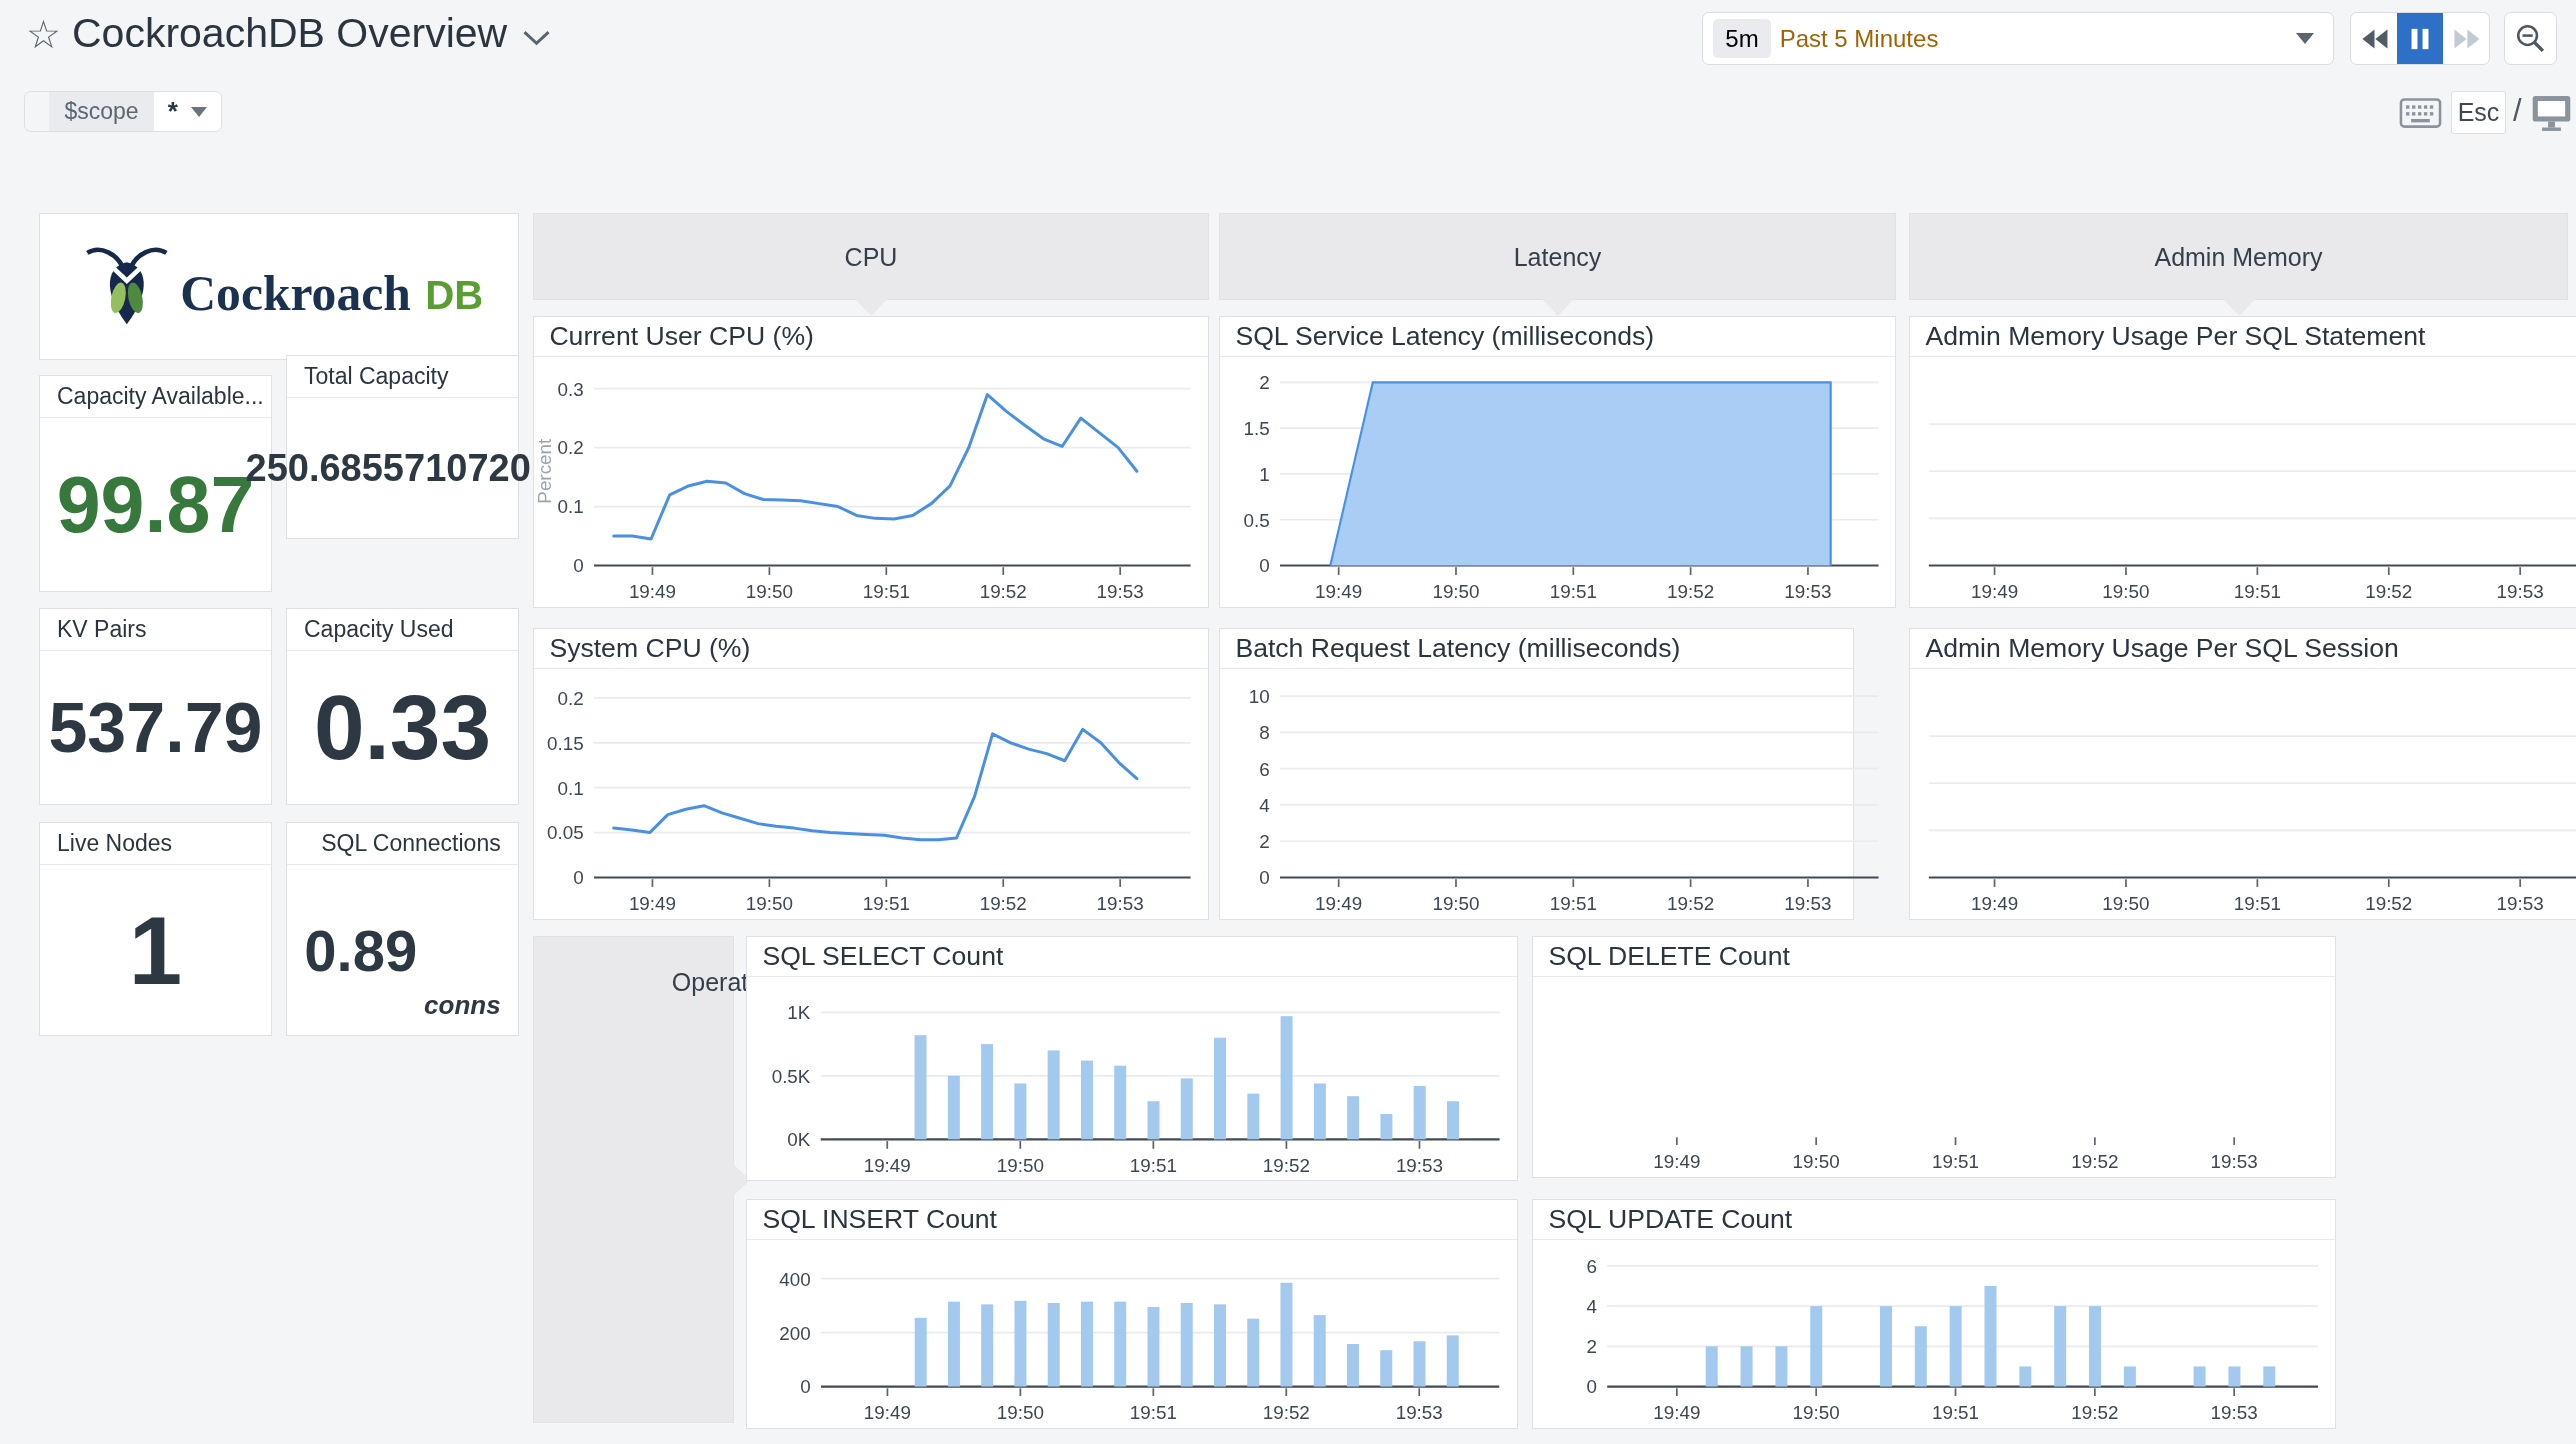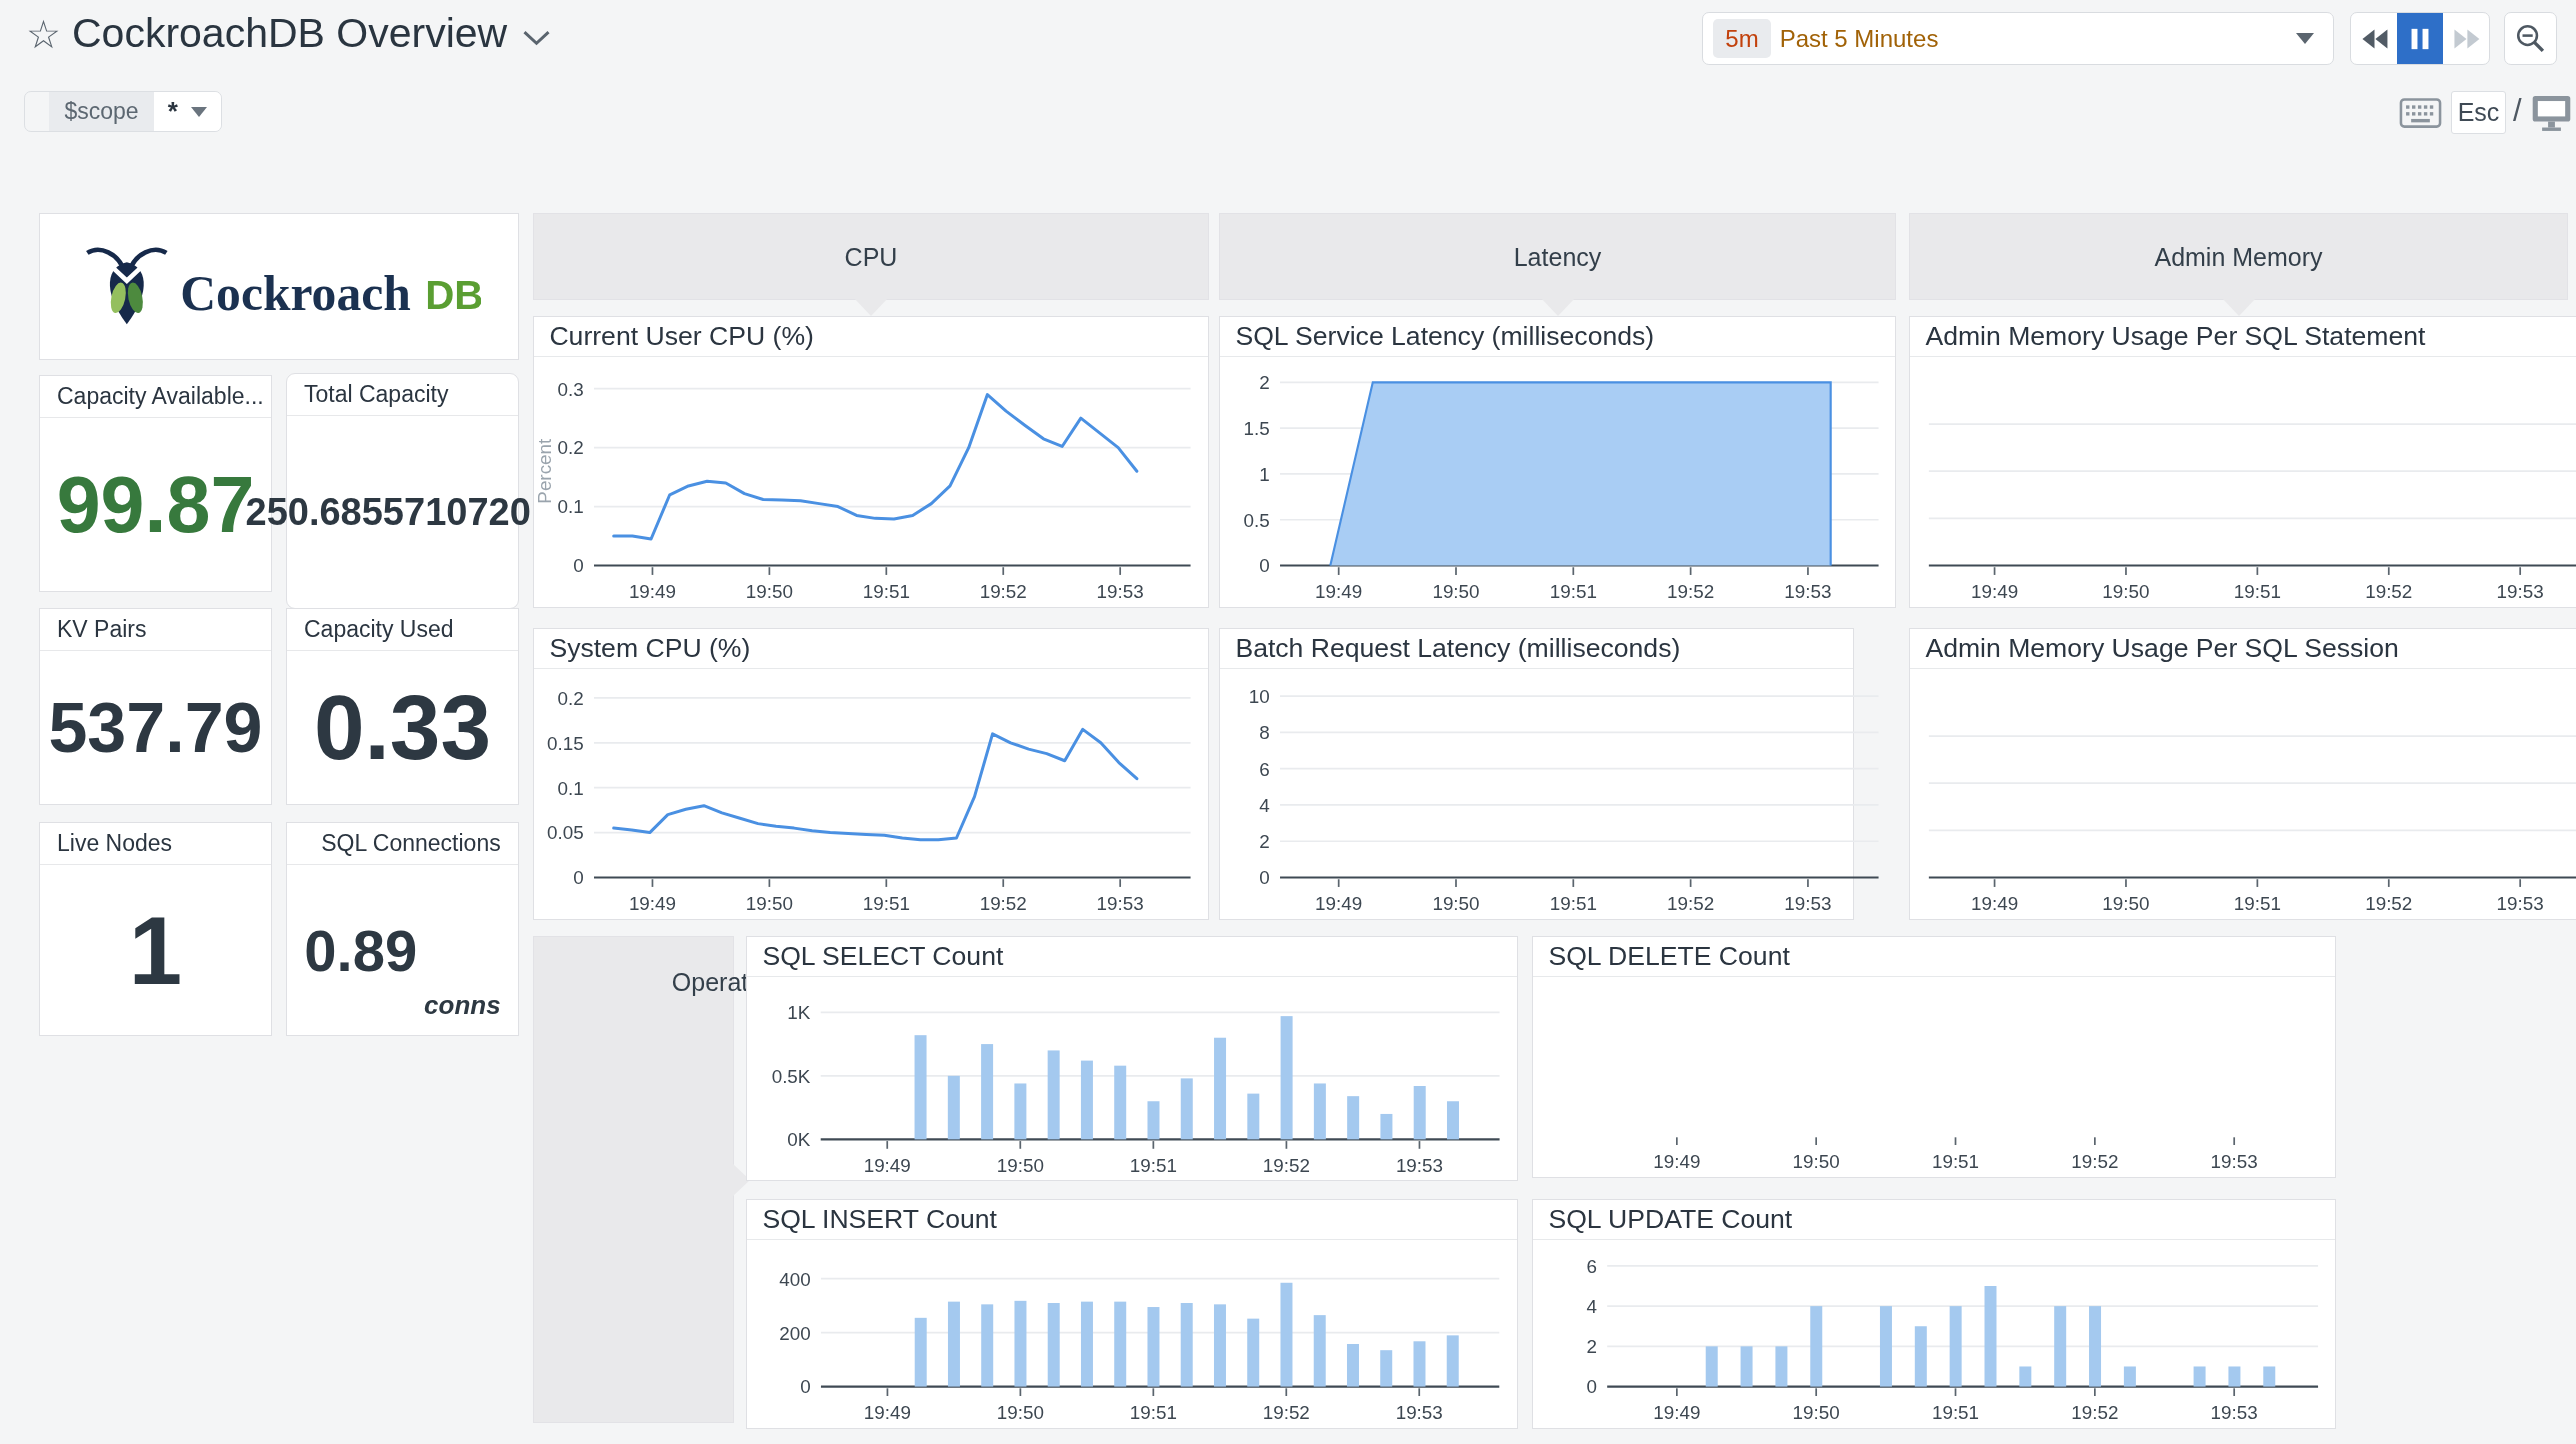--- a/index.html
+++ b/index.html
@@ -16,21 +16,21 @@
                border-top:17px solid transparent;border-bottom:17px solid transparent;
                border-left:18px solid #e9e9eb;}
   .chart-title{height:39px;line-height:39px;border-bottom:1.7px solid #e7e9eb;font-size:26.6px;
                padding-left:15.4px;color:#2b3540;font-weight:500;white-space:nowrap;overflow:hidden;}
   .plot{position:absolute;top:41px;left:0;right:0;bottom:0;}
   
   .page-title{font-size:41px;font-weight:500;color:#2a3540;}
   .star{font-size:39px;color:#5a646e;line-height:39px;}
   .timebar{display:flex;align-items:center;background:#fff;border:1.7px solid #d9dce0;border-radius:6.9px;
            box-sizing:border-box;}
-  .badge{background:#e9ebee;border-radius:5.1px;color:#c2410c;font-size:24px;padding:5.1px 12px;margin-left:10.3px;}
+  .badge{background:#e9ebee;border-radius:5.1px;color:#000000;font-size:24px;padding:5.1px 12px;margin-left:10.3px;}
   .tb-label{font-size:24px;color:#a16207;margin-left:9px;flex:1;}
   .caret{width:0;height:0;border-left:9.4px solid transparent;border-right:9.4px solid transparent;
          border-top:11px solid #5b656f;margin-right:19px;}
   .stepgroup{display:flex;background:#fff;border:1.7px solid #d9dce0;border-radius:6.9px;overflow:hidden;box-sizing:border-box;}
   .seg{width:46px;display:flex;align-items:center;justify-content:center;}
   .seg.blue{background:#2e6fc8;}
   .sqbtn{background:#fff;border:1.7px solid #d9dce0;border-radius:6.9px;display:flex;align-items:center;
          justify-content:center;box-sizing:border-box;}
   .scope{display:flex;height:41px;border:1.7px solid #dcdfe3;border-radius:6.9px;overflow:hidden;box-sizing:border-box;}
   .scope-key{background:#e9ebee;color:#5c6771;font-size:23px;display:flex;align-items:center;padding:0 15.4px;}
@@ -145,21 +145,21 @@
       <ellipse cx="74" cy="74" rx="9" ry="20" fill="#4d8a3e" transform="rotate(-12 74 74)"></ellipse>
       <text x="132" y="90" font-family="Liberation Serif, serif" font-weight="bold" font-size="64" fill="#1b3150">Cockroach</text>
       <text x="448" y="88" font-family="Liberation Sans, sans-serif" font-weight="bold" font-size="52" fill="#5a9e32">DB</text>
     </svg>
   </div>
 
   <div class="panel" style="left:39px;top:375px;width:233px;height:217px;">
     <div class="stat-label">Capacity Available...</div>
     <div class="stat-value green" style="font-size:79px;">99.87</div>
   </div>
-  <div class="panel" style="left:286px;top:373px;width:233px;height:236px;border-radius:9px;">
+  <div class="panel" style="left:286px;top:355px;width:233px;height:184px;">
     <div class="stat-label">Total Capacity</div>
     <div class="stat-value" style="font-size:38px;">
       <span>250.6855710720</span>
       <span class="unit" style="font-size:16.3px;margin:0 0 12px 4.3px;">GB</span>
     </div>
   </div>
   <div class="panel" style="left:39px;top:608px;width:233px;height:197px;">
     <div class="stat-label">KV Pairs</div>
     <div class="stat-value" style="font-size:70px;">537.79</div>
   </div>

